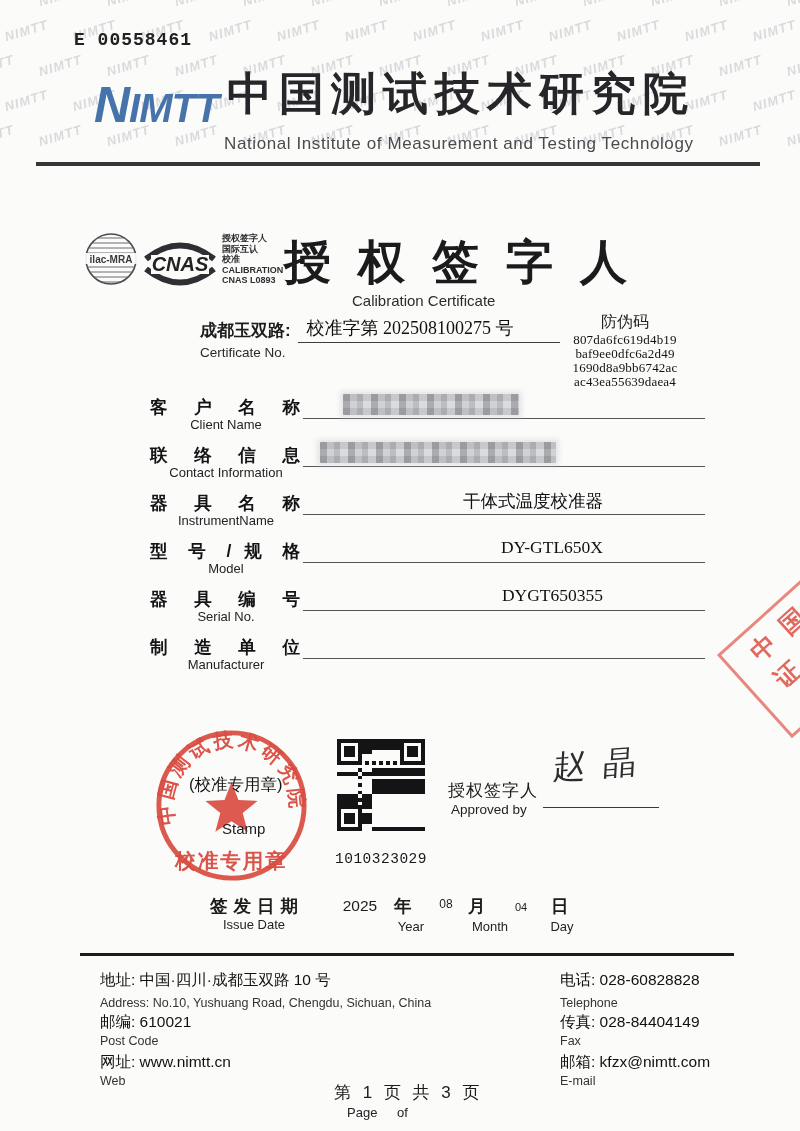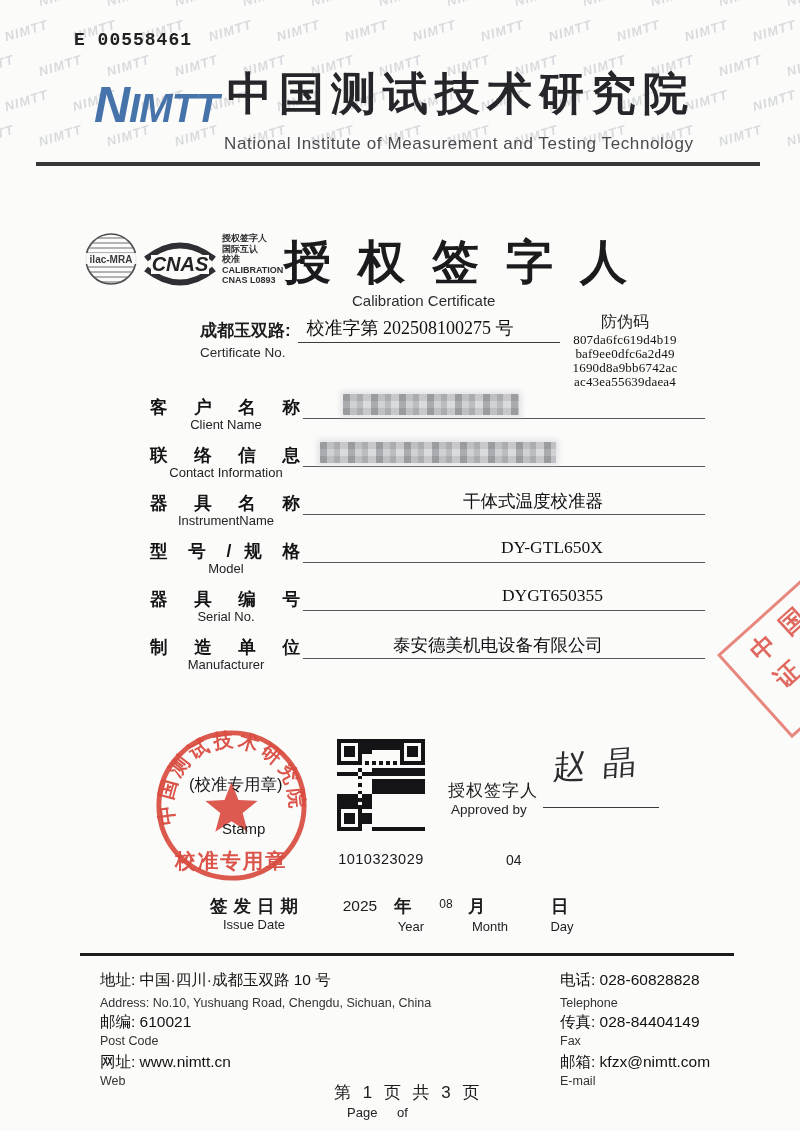--- a/index.html
+++ b/index.html
@@ -66,36 +66,36 @@
   .stamp-star{fill:#d94c41;opacity:.92}
   .stamp-bottom{font-family:"Liberation Serif",serif;font-size:21px;font-weight:700;fill:#d94c41;opacity:.95;letter-spacing:2px}
   .stamp-overlay-cn{position:absolute;left:189px;top:774px;font-size:16.5px;color:#17171a;z-index:3}
   .stamp-overlay-en{position:absolute;left:222px;top:820px;font-size:15px;color:#1c1c1f;z-index:3}
   
   .qr{position:absolute;left:337px;top:739px;width:88px;height:92px;display:grid;
       grid-template-columns:repeat(25,1fr);grid-auto-rows:1fr;z-index:2}
   .qr i{display:block}
   .qr i.on{background:#141416}
   .qr-number{position:absolute;left:335px;top:851px;width:92px;text-align:center;
-             font-family:Liberation Sans, sans-serif;font-size:14.5px;letter-spacing:.5px;color:#18181a}
+             font-family:Liberation Mono, monospace;font-size:14.5px;letter-spacing:.5px;color:#18181a}
   
   .approve-cn{position:absolute;left:448px;top:779px;font-size:17px;letter-spacing:1px}
   .approve-en{position:absolute;left:451px;top:802px;font-size:13.5px;color:#232326}
   .sig-line{position:absolute;left:543px;top:807px;width:116px;border-bottom:1.6px solid #3a3a3e}
   .signature{position:absolute;left:553px;top:742px;font-family:"Liberation Serif",serif;font-size:33px;
              letter-spacing:17px;color:#101014;transform:skewX(-7deg) rotate(-4deg);opacity:.88;white-space:nowrap}
   
   .date-cn{position:absolute;left:210px;top:894px;width:88px;font-size:17.5px;font-weight:600;
            text-align:justify;text-align-last:justify}
   .date-en{position:absolute;left:210px;top:917px;width:88px;text-align:center;font-size:13px;color:#232326}
   .d-year{position:absolute;left:338px;top:897px;width:44px;text-align:center;font-size:15.5px}
   .d-yu{position:absolute;left:394px;top:894px;font-size:17.5px;font-weight:600}
   .d-month{position:absolute;left:431px;top:897px;width:30px;text-align:center;font-size:12px}
   .d-mu{position:absolute;left:468px;top:894px;font-size:17.5px;font-weight:600}
-  .d-day{position:absolute;left:506px;top:852px;width:30px;text-align:left;font-size:14px}
+  .d-day{position:absolute;left:506px;top:901px;width:30px;text-align:center;font-size:11px}
   .d-du{position:absolute;left:551px;top:894px;font-size:17.5px;font-weight:600}
   .d-year-en{position:absolute;left:383px;top:919px;width:56px;text-align:center;font-size:13px;color:#232326}
   .d-month-en{position:absolute;left:455px;top:919px;width:70px;text-align:center;font-size:13px;color:#232326}
   .d-day-en{position:absolute;left:536px;top:919px;width:52px;text-align:center;font-size:13px;color:#232326}
   
   .footer-rule{position:absolute;left:80px;top:953px;width:654px;height:2.5px;background:#1c1c1e}
   .footer-left{position:absolute;left:100px;top:966px;width:420px}
   .footer-right{position:absolute;left:560px;top:966px;width:230px}
   .fl{position:absolute;left:0;white-space:nowrap}
   .fl-cn{font-size:15.5px;color:#111}
@@ -257,21 +257,20 @@
     <div class="frow">
       <div class="flabel">器 具 编 号</div>
       <div class="flabel-en">Serial No.</div>
       <div class="fline"></div>
       <div class="fvalue">DYGT650355</div>
     </div>
     <div class="frow">
       <div class="flabel">制 造 单 位</div>
       <div class="flabel-en">Manufacturer</div>
       <div class="fline"></div>
-      <div class="fvalue">泰安德美机电设备有限公司</div>
     </div>
   </div>
 
   <div class="side-stamp">
     <div class="l">中国</div>
     <div class="l">证书 /</div>
   </div>
 
   <svg class="stamp-svg" viewBox="0 0 160 160">
     <circle class="stamp-ring" cx="80" cy="80" r="74"></circle>

